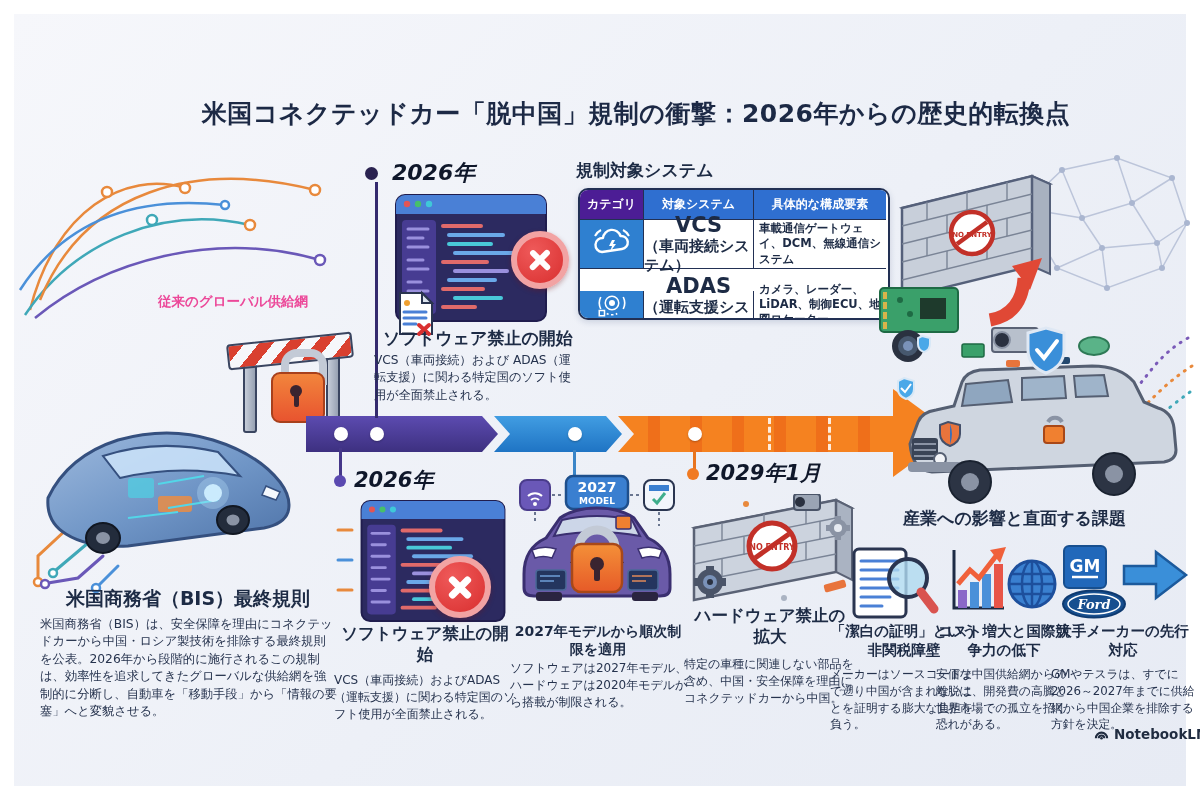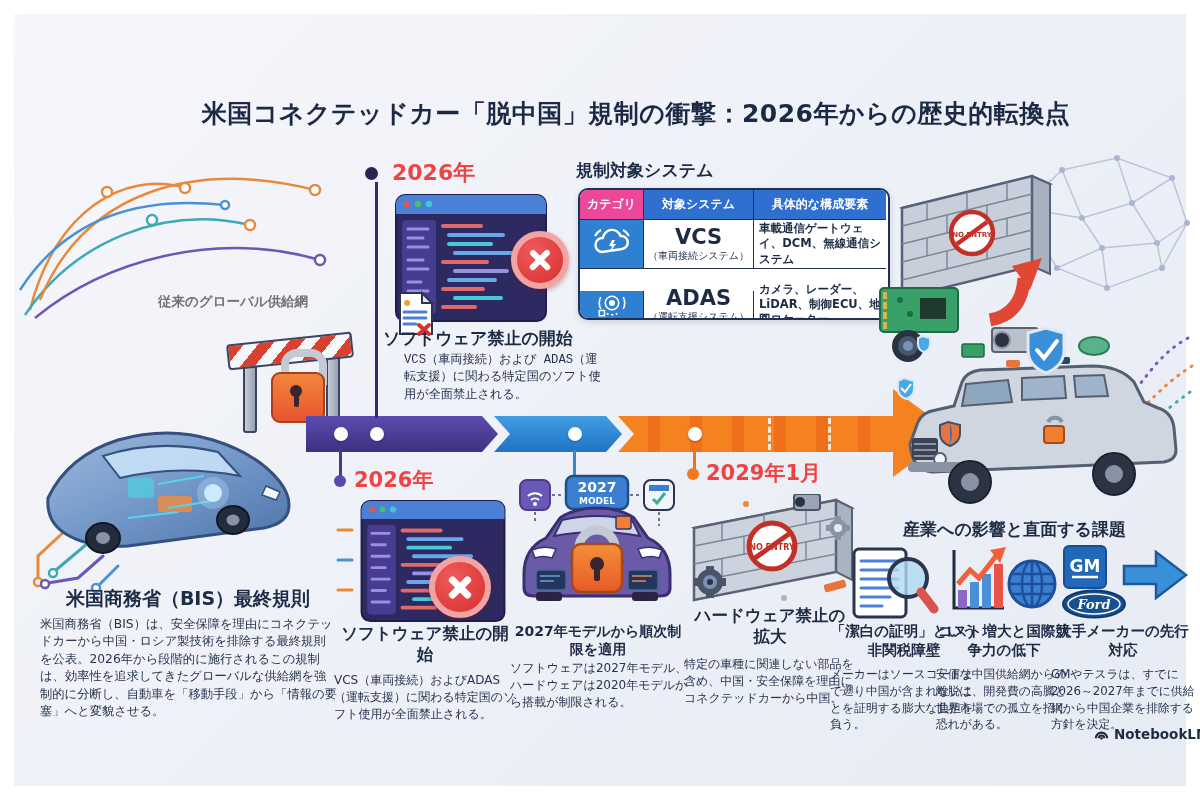--- a/index.html
+++ b/index.html
@@ -5,21 +5,21 @@
   html,body{margin:0;padding:0;background:#ffffff;}
   .stage{position:relative;width:1200px;height:800px;background:#ffffff;overflow:hidden;
          font-family:"DejaVu Sans","Liberation Sans",sans-serif;color:#1d2b45;}
   .panel{position:absolute;left:14px;top:14px;right:14px;bottom:14px;
          background:linear-gradient(135deg,#f6f7fb 0%,#edf0f7 55%,#e7ebf4 100%);}
   .c{position:absolute;}
   .hd{font-weight:bold;color:#1d2b45;}
   .bd{color:#26334e;line-height:1.42;}
   .ctr{text-align:center;}
   .title{width:100%;text-align:center;font-size:25px;font-weight:bold;color:#1c2945;letter-spacing:.5px;padding-left:36px;}
-  .yr{font-size:21px;font-weight:bold;color:#ef4444;}
+  .yr{font-size:21px;font-weight:bold;color:#0f172a;font-style:italic;}
   
   .tl-seg{position:absolute;top:416px;height:36px;}
   .tl-purple{left:306px;width:192px;background:linear-gradient(180deg,#5c4bb0,#3d3080);
      clip-path:polygon(0 0,calc(100% - 16px) 0,100% 50%,calc(100% - 16px) 100%,0 100%);}
   .tl-blue{left:494px;width:128px;background:linear-gradient(180deg,#419de2,#1f74c4);
      clip-path:polygon(0 0,calc(100% - 16px) 0,100% 50%,calc(100% - 16px) 100%,0 100%,16px 50%);}
   .tl-orange{left:618px;width:278px;background:
      repeating-linear-gradient(90deg,#f58220 0 30px,#ef6f1a 30px 42px);
      clip-path:polygon(0 0,100% 0,100% 100%,0 100%,16px 50%);}
   .tl-head{left:893px;top:389px;width:0;height:0;border-top:44px solid transparent;
@@ -33,24 +33,24 @@
   .xbar{position:absolute;left:22%;top:43%;width:56%;height:14%;background:#fff;border-radius:3px;}
   .x1{transform:rotate(45deg);} .x2{transform:rotate(-45deg);}
   
   .rtable{display:grid;grid-template-columns:64px 110px 132px;grid-template-rows:30px 49px 49px;
      border:2px solid #223054;border-radius:10px;overflow:hidden;background:#fff;box-shadow:0 2px 6px rgba(40,60,110,.18);}
   .rtable>div{border-right:1.5px solid #223054;border-bottom:1.5px solid #223054;
      display:flex;align-items:center;justify-content:center;flex-direction:column;}
   .rtable>div:nth-child(3n){border-right:none;}
   .rtable>div:nth-child(n+7){border-bottom:none;margin-top:22px;}
   .th{color:#fff;font-weight:bold;font-size:12px;}
-  .thp{background:#ec4899;text-align:right;} .thb{background:#2f6fd0;}
+  .thp{background:#4c1d95;text-align:right;} .thb{background:#2f6fd0;}
   .iconcell{background:#2f80d0;}
   .sysname{font-size:21px;font-weight:bold;}
-  .syssub{font-size:10px;font-weight:normal;}
+  .syssub{font-size:15px;font-weight:bold;}
   .comp{font-size:11.5px;font-weight:bold;line-height:1.32;padding:2px 5px;text-align:left;}
   
   .post{background:linear-gradient(90deg,#c6cdd9,#97a1b2);border:2px solid #3a4560;border-radius:3px;}
   .bbar{background:repeating-linear-gradient(135deg,#d9402f 0 11px,#f6f7fa 11px 22px);
      border:2.5px solid #3a4560;border-radius:4px;}
   .padbody{background:linear-gradient(180deg,#f2853c,#e8542f);border:2.5px solid #a8401c;border-radius:9px;}
   .padshackle{border:8px solid #c3cad6;border-bottom:none;border-radius:16px 16px 0 0;}
   .keyhole{background:#3a2430;border-radius:50%;}
   .keystem{background:#3a2430;border-radius:2px;}
   .wm{display:flex;align-items:center;gap:5px;font-size:13.5px;font-weight:bold;color:#202c40;}
@@ -74,21 +74,21 @@
     <g fill="#fff">
       <circle cx="92" cy="42" r="5" stroke="#e8893c" stroke-width="2.5"></circle>
       <circle cx="137" cy="70" r="5" stroke="#3fa8b8" stroke-width="2.5"></circle>
       <circle cx="170" cy="38" r="5" stroke="#e8893c" stroke-width="2.5"></circle>
       <circle cx="235" cy="75" r="5" stroke="#e8893c" stroke-width="2.5"></circle>
       <circle cx="300" cy="40" r="5" stroke="#e8893c" stroke-width="2.5"></circle>
       <circle cx="305" cy="110" r="5" stroke="#6a58b8" stroke-width="2.5"></circle>
       <circle cx="210" cy="55" r="4" stroke="#4a90d9" stroke-width="2.5"></circle>
     </g>
   </svg>
-  <div class="c" style="left:158px;top:293px;font-size:13.5px;font-weight:600;color:#737373;">従来のグローバル供給網</div>
+  <div class="c" style="left:158px;top:293px;font-size:13.5px;font-weight:600;color:#ec4899;">従来のグローバル供給網</div>
 
   <svg class="c" style="left:8px;top:378px;" width="300" height="215" viewBox="0 0 300 215">
     <defs>
       <linearGradient id="carg" x1="0" y1="0" x2="1" y2="1">
         <stop offset="0" stop-color="#9db9dd"></stop>
           <stop offset=".55" stop-color="#6f95c6"></stop>
           <stop offset="1" stop-color="#4e73a8"></stop>
       </linearGradient>
     </defs>
     <g fill="none" stroke-width="3" stroke-linecap="round">
@@ -187,21 +187,21 @@
       <line x1="8" y1="22" x2="30" y2="22"></line>
         <line x1="8" y1="28" x2="30" y2="28"></line>
         <line x1="8" y1="34" x2="20" y2="34"></line>
     </g>
     <g stroke="#d93030" stroke-width="4" stroke-linecap="round">
       <line x1="23" y1="35" x2="33" y2="44"></line>
         <line x1="33" y1="35" x2="23" y2="44"></line>
     </g>
   </svg>
   <div class="c hd" style="left:383px;top:327px;width:212px;font-size:17px;">ソフトウェア禁止の開始</div>
-  <div class="c bd" style="left:404px;top:352px;width:198px;font-size:12.2px;font-family:Liberation Mono, monospace;">VCS（車両接続）および ADAS（運転支援）に関わる特定国のソフト使用が全面禁止される。</div>
+  <div class="c bd" style="left:374px;top:352px;width:198px;font-size:12.2px;">VCS（車両接続）および ADAS（運転支援）に関わる特定国のソフト使用が全面禁止される。</div>
 
   <div class="c hd" style="left:576px;top:159px;font-size:17px;">規制対象システム</div>
   <div class="c rtable" style="left:578px;top:188px;width:308px;">
     <div class="th thp">カテゴリ</div>
     <div class="th thb">対象システム</div>
     <div class="th thb">具体的な構成要素</div>
 
     <div class="iconcell">
       <svg width="42" height="36" viewBox="0 0 42 36">
         <path d="M11,26 a7,7 0 0 1 1,-14 a9,9 0 0 1 17.5,-2 a6.5,6.5 0 0 1 1.5,13 Z" fill="none" stroke="#fff" stroke-width="2.4" stroke-linejoin="round"></path>
@@ -322,21 +322,21 @@
     <circle cx="44" cy="133" r="6" fill="#f2f4f8" stroke="#555f72" stroke-width="2"></circle>
     <rect x="12" y="136" width="54" height="10" rx="4" fill="#8a93a4"></rect>
     <circle cx="74" cy="156" r="21" fill="#2c3444" stroke="#1a2230" stroke-width="2"></circle>
       <circle cx="74" cy="156" r="9" fill="#8a93a4"></circle>
     <circle cx="218" cy="148" r="21" fill="#2c3444" stroke="#1a2230" stroke-width="2"></circle>
       <circle cx="218" cy="148" r="9" fill="#8a93a4"></circle>
     <path d="M8,52 L18,55 V63 Q18,70 10,73 Q2,70 2,63 V55 Z" fill="#4aa8e8" stroke="#d8e8f6" stroke-width="2"></path>
     <polyline points="5,62 9,66 15,58" fill="none" stroke="#fff" stroke-width="2"></polyline>
     <path d="M26,10 L34,12 V18 Q34,24 28,26 Q22,24 22,18 V12 Z" fill="#4aa8e8" stroke="#d8e8f6" stroke-width="2"></path>
   </svg>
-  <div class="c hd" style="left:903px;top:507px;font-size:17px;margin-top:11px;">産業への影響と直面する課題</div>
+  <div class="c hd" style="left:903px;top:507px;font-size:17px;">産業への影響と直面する課題</div>
 
   <div class="c hd ctr" style="left:40px;top:586px;width:296px;font-size:19px;">米国商務省（BIS）最終規則</div>
   <div class="c bd" style="left:40px;top:616px;width:298px;font-size:12.3px;">米国商務省（BIS）は、安全保障を理由にコネクテッドカーから中国・ロシア製技術を排除する最終規則を公表。2026年から段階的に施行されるこの規制は、効率性を追求してきたグローバルな供給網を強制的に分断し、自動車を「移動手段」から「情報の要塞」へと変貌させる。</div>
 
   <div class="c stem" style="left:339px;top:448px;height:30px;background:#453789;"></div>
   <div class="c" style="left:334px;top:475px;width:12px;height:12px;border-radius:50%;background:#5a49b0;"></div>
   <div class="c yr" style="left:354px;top:466px;">2026年</div>
   <svg class="c" style="left:358px;top:500px;" width="150" height="122" viewBox="0 0 152 128">
     <rect x="1" y="1" width="150" height="126" rx="9" fill="#2c2a60" stroke="#201d4e" stroke-width="2"></rect>
     <path d="M1,10 a9,9 0 0 1 9,-9 h132 a9,9 0 0 1 9,9 v10 H1 Z" fill="#4a80d6"></path>

